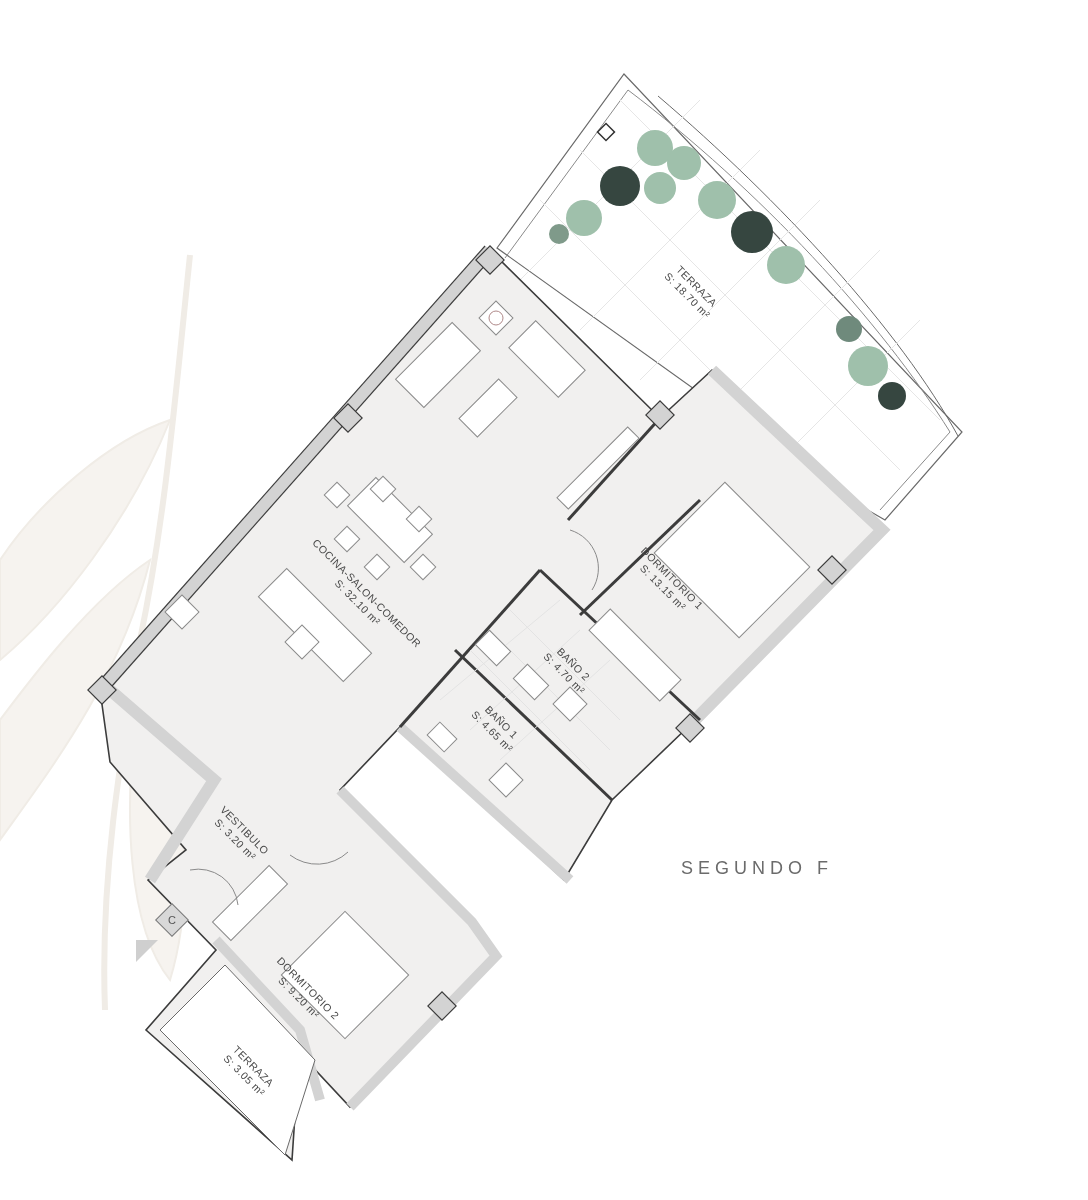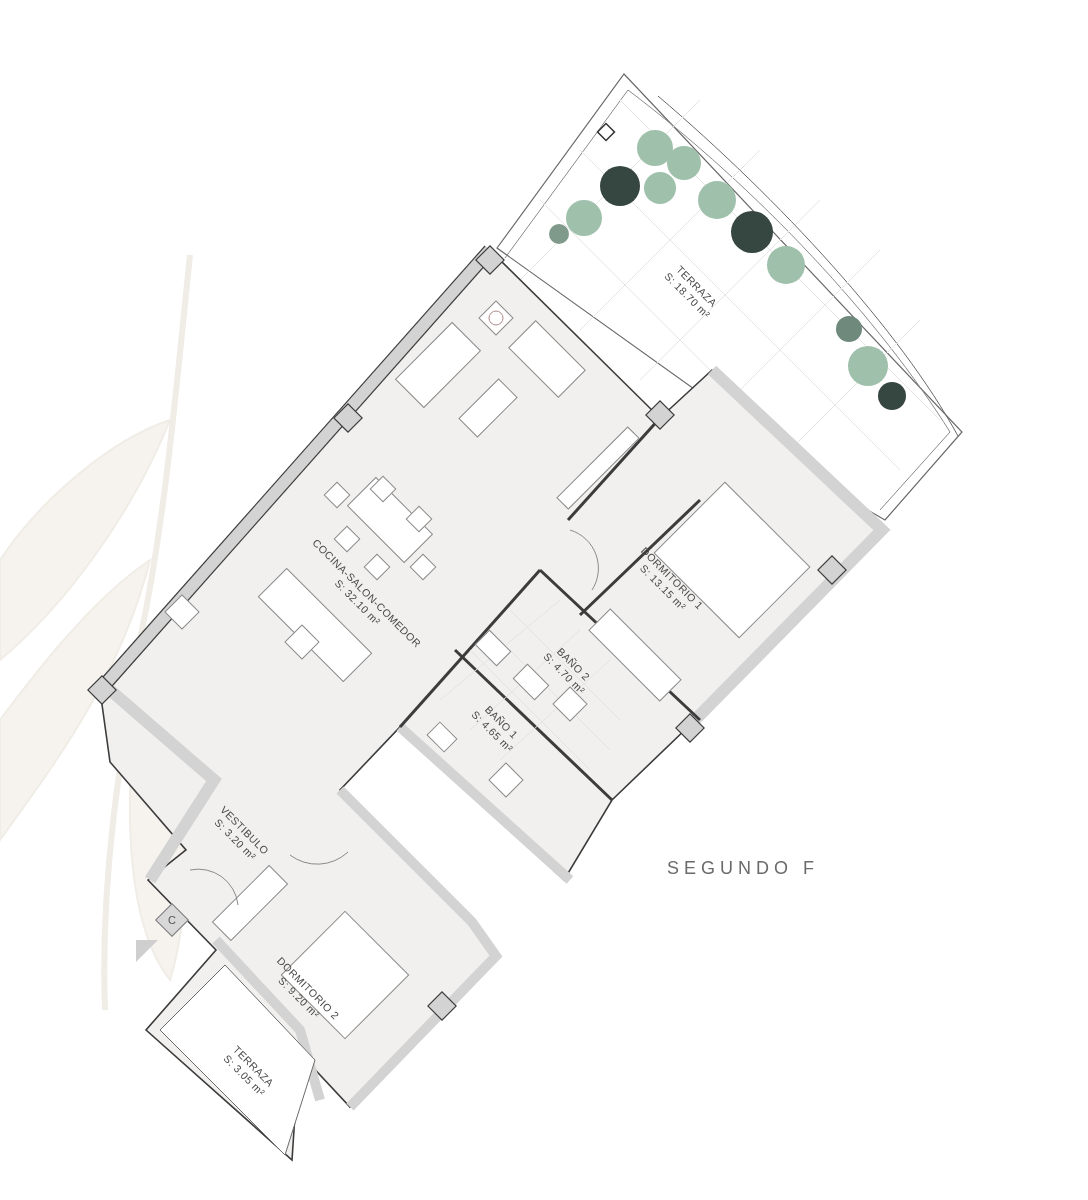--- a/index.html
+++ b/index.html
@@ -1,20 +1,20 @@
 <!DOCTYPE html>
 <html><head>
 <meta charset="utf-8">
 <style>
   html, body { margin:0; padding:0; background:#ffffff; }
   body { width:1088px; height:1200px; position:relative; overflow:hidden; font-family:"Liberation Sans", sans-serif; }
   #stage { position:absolute; left:0; top:0; width:1088px; height:1200px; }
   .room-label { position:absolute; color:#4a4a4a; font-size:10.5px; letter-spacing:0.5px; text-align:center; line-height:13px; white-space:nowrap; transform-origin:center center; }
   .room-label span { display:block; }
-  #floor-title { position:absolute; left:667px; top:858px; font-size:18px; letter-spacing:5px; color:#6b6b6b; font-family:"Liberation Sans", sans-serif; }
+  #floor-title { position:absolute; left:681px; top:858px; font-size:18px; letter-spacing:5px; color:#6b6b6b; font-family:"Liberation Sans", sans-serif; }
   .compass { position:absolute; }
 </style>
 </head>
 <body>
 
 <div id="stage">
 <svg width="1088" height="1200" viewBox="0 0 1088 1200" xmlns="http://www.w3.org/2000/svg">
 
   <g fill="#f6f3ef" stroke="#f0ece6" stroke-width="2">
     <path d="M190,255 C175,400 165,520 140,640 C120,760 100,880 105,1010" fill="none" stroke-width="6"></path>

